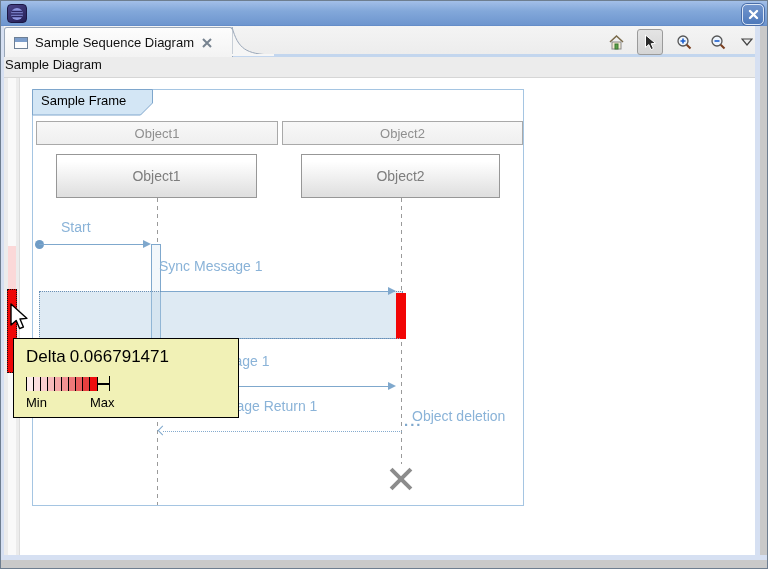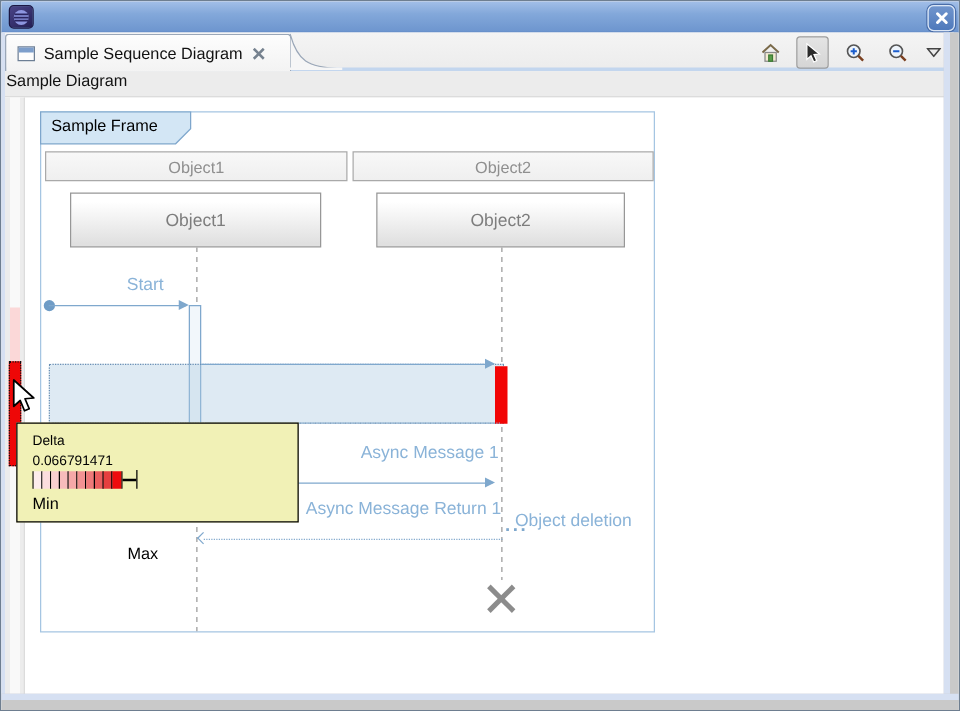--- a/index.html
+++ b/index.html
@@ -72,21 +72,21 @@
   .lifeline.l1 { left:156px; top:197px; height:307px; }
   .lifeline.l2 { left:400px; top:197px; height:266px; }
 
   
   .msg-line { position:absolute; height:0; border-top:1px solid #7fa8cd; }
   .msg-line.dotted { border-top-style:dotted; border-top-color:#85abce; }
   .arrow-right { position:absolute; width:0; height:0; border-left:8px solid #7fa8cd;
                  border-top:4px solid transparent; border-bottom:4px solid transparent; }
   .chevron-left { position:absolute; width:7px; height:7px; border-left:1px solid #7fa8cd; border-bottom:1px solid #7fa8cd;
                   transform:rotate(45deg); }
-  .msg-label { position:absolute; font-size:14px; color:#8ab3d8; text-align:right; white-space:nowrap; }
+  .msg-label { position:absolute; font-size:14px; color:#8ab3d8; text-align:left; white-space:nowrap; }
   .start-circle { position:absolute; left:34px; top:239px; width:9px; height:9px; border-radius:50%; background:#6f9cc6; }
 
   .activation { position:absolute; left:150px; top:243px; width:10px; height:172px;
                 background:#f2f7fb; border:1px solid #7fa8cd; }
   .selection { position:absolute; left:38px; top:290px; width:364px; height:48px;
                background:rgba(173,203,226,0.40); border:1px dotted #6a8fb4; }
   .exec-red { position:absolute; left:395px; top:292px; width:10px; height:46px; background:#f20505; }
 
   .tc-pink { position:absolute; left:7px; top:245px; width:8px; height:43px; background:#fbd8d8; }
   .tc-red  { position:absolute; left:6px; top:288px; width:10px; height:84px; background:#ee0707;
@@ -94,29 +94,29 @@
 
   .del-cross { position:absolute; left:386px; top:464px; width:28px; height:28px; }
   .del-cross i { position:absolute; left:0; top:12px; width:28px; height:4px; background:#8c8c8c; display:block; }
   .del-cross i.a { transform:rotate(45deg); }
   .del-cross i.b { transform:rotate(-45deg); }
   .ellipsis { position:absolute; left:403px; top:411px; font-size:15px; font-weight:bold; color:#7fa8cd; letter-spacing:2px; }
 
   
   .tooltip { position:absolute; left:12px; top:337px; width:226px; height:80px;
              background:#f1f1b6; border:1px solid #000; }
-  .tt-row1 { position:absolute; left:12px; top:8px; font-size:11px; color:#000; display:flex; gap:4px;flex-direction:column; }
+  .tt-row1 { position:absolute; left:12px; top:8px; font-size:17px; color:#000; display:flex; gap:4px; }
   .tt-scale { position:absolute; left:12px; top:37px; height:15px; display:flex; align-items:center; }
   .tt-tick { width:1px; height:15px; background:#000; }
   .scale-cell { width:7px; height:14px; border-right:1px solid #000; }
   .scale-cell:last-child { border-right:none; }
   .tt-cells { display:flex; height:14px; border-left:1px solid #000; border-right:1px solid #000; }
   .tt-hline { width:11px; height:2px; background:#000; }
   .tt-minmax { position:absolute; left:12px; top:56px; width:110px; font-size:13px; color:#000; }
-  .tt-minmax .max { position:absolute; left:76px; top:0;margin-top:40px; }
+  .tt-minmax .max { position:absolute; left:64px; top:0; }
 
   .cursor-svg { position:absolute; left:8px; top:302px; }
 </style>
 </head>
 <body>
 
 <div id="window">
 
   <div class="titlebar">
     <div class="app-icon">
@@ -207,20 +207,21 @@
 
   <div class="activation"></div>
   <div class="selection"></div>
   <div class="exec-red"></div>
 
   <div class="start-circle"></div>
   <div class="msg-line" style="left:38px; top:243px; width:110px;"></div>
   <div class="arrow-right" style="left:142px; top:239px;"></div>
   <div class="msg-label" style="left:60px; top:218px; width:70px;">Start</div>
 
+  <div class="msg-label" style="left:158px; top:257px; width:240px;">Sync Message 1</div>
   <div class="msg-line" style="left:160px; top:290px; width:233px;"></div>
   <div class="arrow-right" style="left:387px; top:286px;"></div>
 
   <div class="msg-line dotted" style="left:161px; top:337px; width:238px;"></div>
 
   <div class="msg-label" style="left:158px; top:352px; width:240px;">Async Message 1</div>
   <div class="msg-line" style="left:160px; top:385px; width:233px;"></div>
   <div class="arrow-right" style="left:387px; top:381px;"></div>
 
   <div class="msg-label" style="left:160px; top:397px; width:240px;">Async Message Return 1</div>

